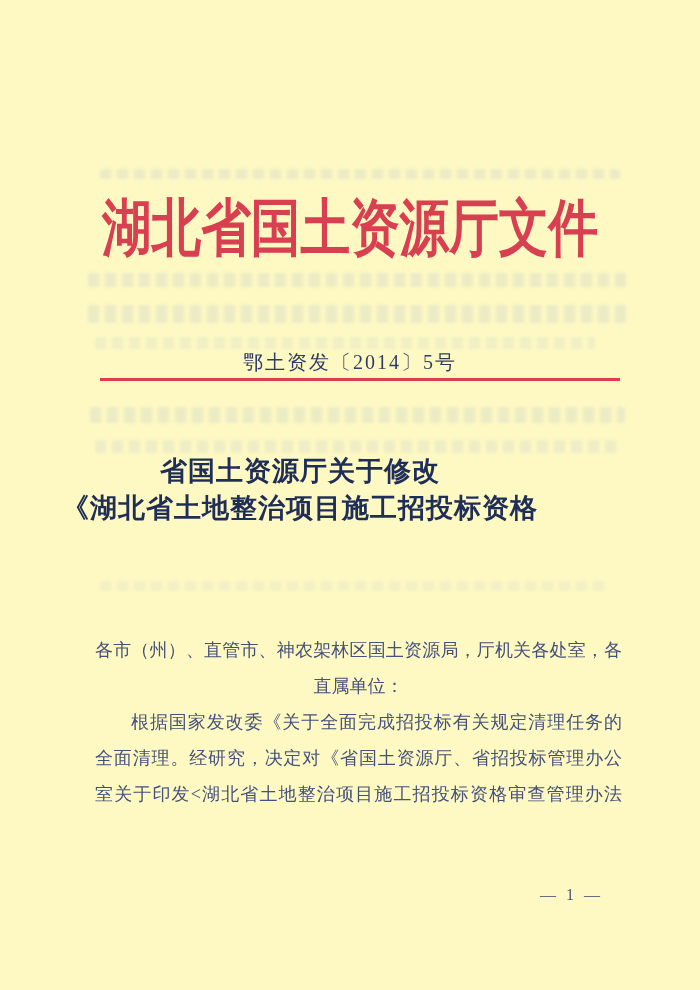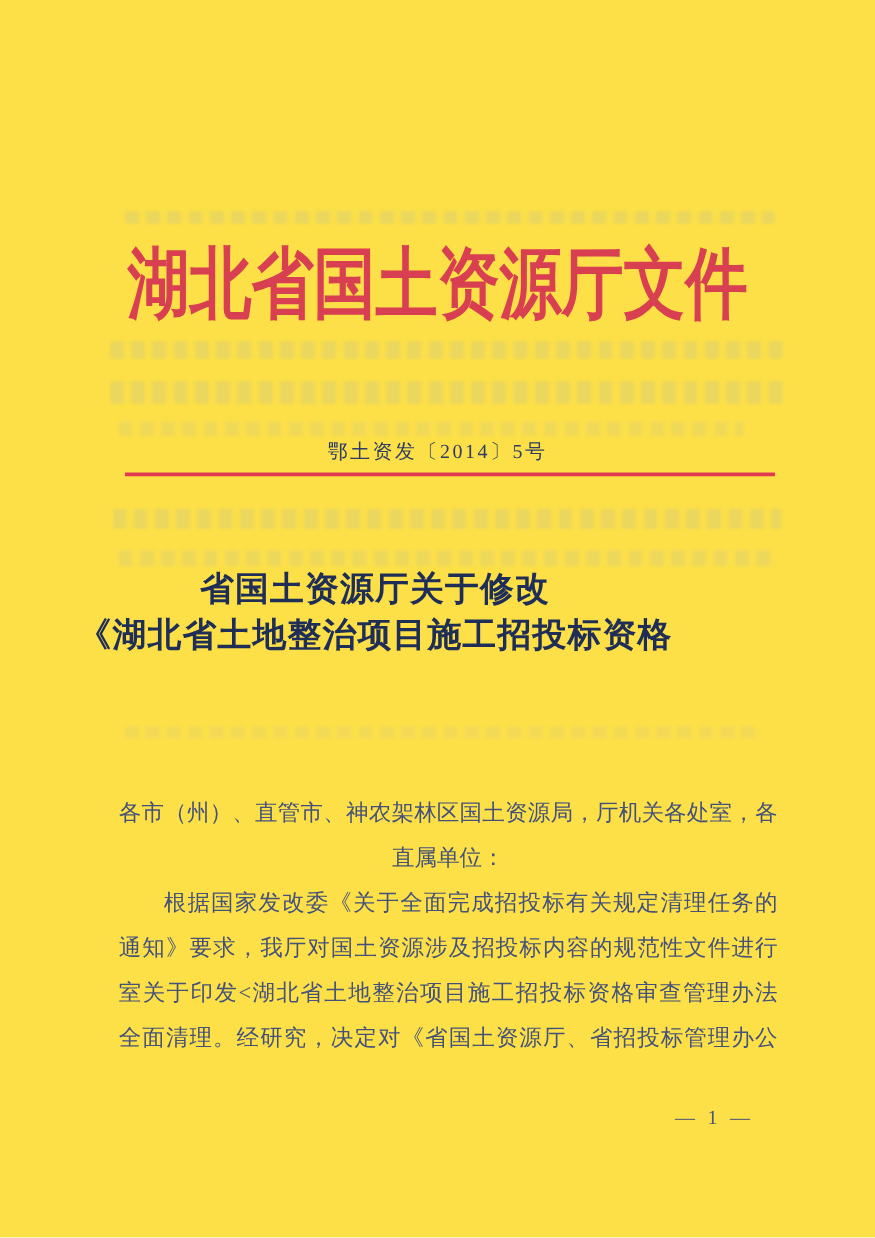--- a/index.html
+++ b/index.html
@@ -1,18 +1,18 @@
 <!DOCTYPE html>
 <html><head>
 <meta charset="utf-8">
 <style>
   html,body{margin:0;padding:0;background:#ffffff;}
   .paper{
     position:relative;width:700px;height:990px;overflow:hidden;
-    background:#fde047;
+    background:#fef9c3;
     font-family:"Liberation Serif","DejaVu Serif",serif;
   }
   
   .ghost{
     position:absolute;height:14px;border-radius:2px;
     background:repeating-linear-gradient(90deg,
       rgba(148,170,205,0.38) 0 11px, rgba(148,170,205,0.04) 11px 17px);
     filter:blur(1.4px);opacity:0.45;
   }
   .g1{top:169px;left:100px;width:520px;height:10px;}
@@ -25,21 +25,21 @@
 
   .letterhead{
     position:absolute;top:192px;left:0;width:700px;margin:0;
     text-align:center;font-size:62px;line-height:72px;font-weight:900;
     color:#d84052;letter-spacing:0;
     transform:scaleX(0.80);transform-origin:50% 50%;
     white-space:nowrap;
   }
   .docnum{
     position:absolute;top:350px;left:0;width:700px;
-    text-align:center;font-size:16px;line-height:24px;
+    text-align:center;font-size:20px;line-height:24px;
     color:#2e3c66;letter-spacing:2px;
   }
   .redline{
     position:absolute;top:378px;left:100px;width:520px;height:3px;
     background:#e23a52;
   }
   .doc-title{
     position:absolute;top:453px;left:0;width:600px;
     text-align:center;font-weight:bold;color:#1f2e57;
     font-size:27px;line-height:37px;letter-spacing:1px;
@@ -80,20 +80,19 @@
 
   <div class="doc-title">
     <div>省国土资源厅关于修改</div>
     <div>《湖北省土地整治项目施工招投标资格</div>
   </div>
 
   <div class="body-block">
     <div class="bl j">各市（州）、直管市、神农架林区国土资源局，厅机关各处室，各</div>
     <div class="bl">直属单位：</div>
     <div class="bl j ind">根据国家发改委《关于全面完成招投标有关规定清理任务的</div>
-    <div class="bl j">通知》要求，我厅对国土资源涉及招投标内容的规范性文件进行</div>
+    <div class="bl j">全面清理。经研究，决定对《省国土资源厅、省招投标管理办公</div>
     <div class="bl j">室关于印发&lt;湖北省土地整治项目施工招投标资格审查管理办法</div>
-    <div class="bl j">全面清理。经研究，决定对《省国土资源厅、省招投标管理办公</div>
   </div>
 
   <div class="pagenum">— 1 —</div>
 
 </div>
 
 </body></html>

